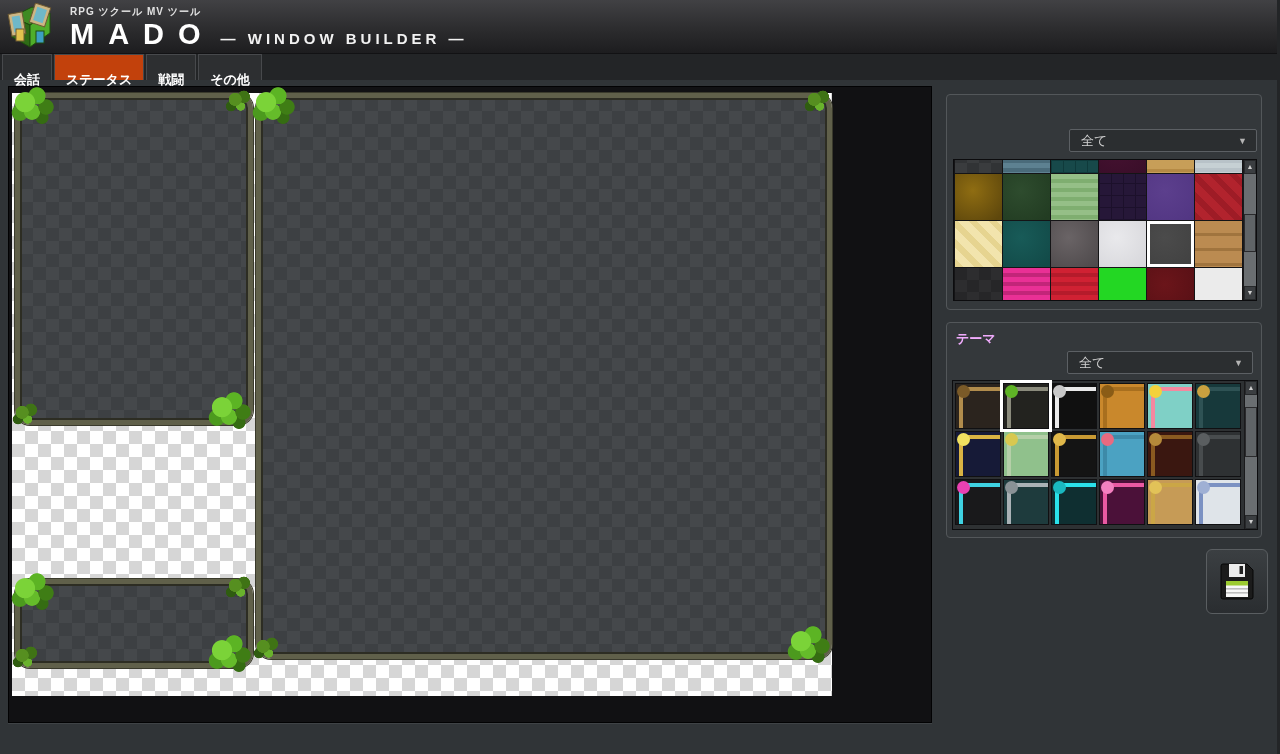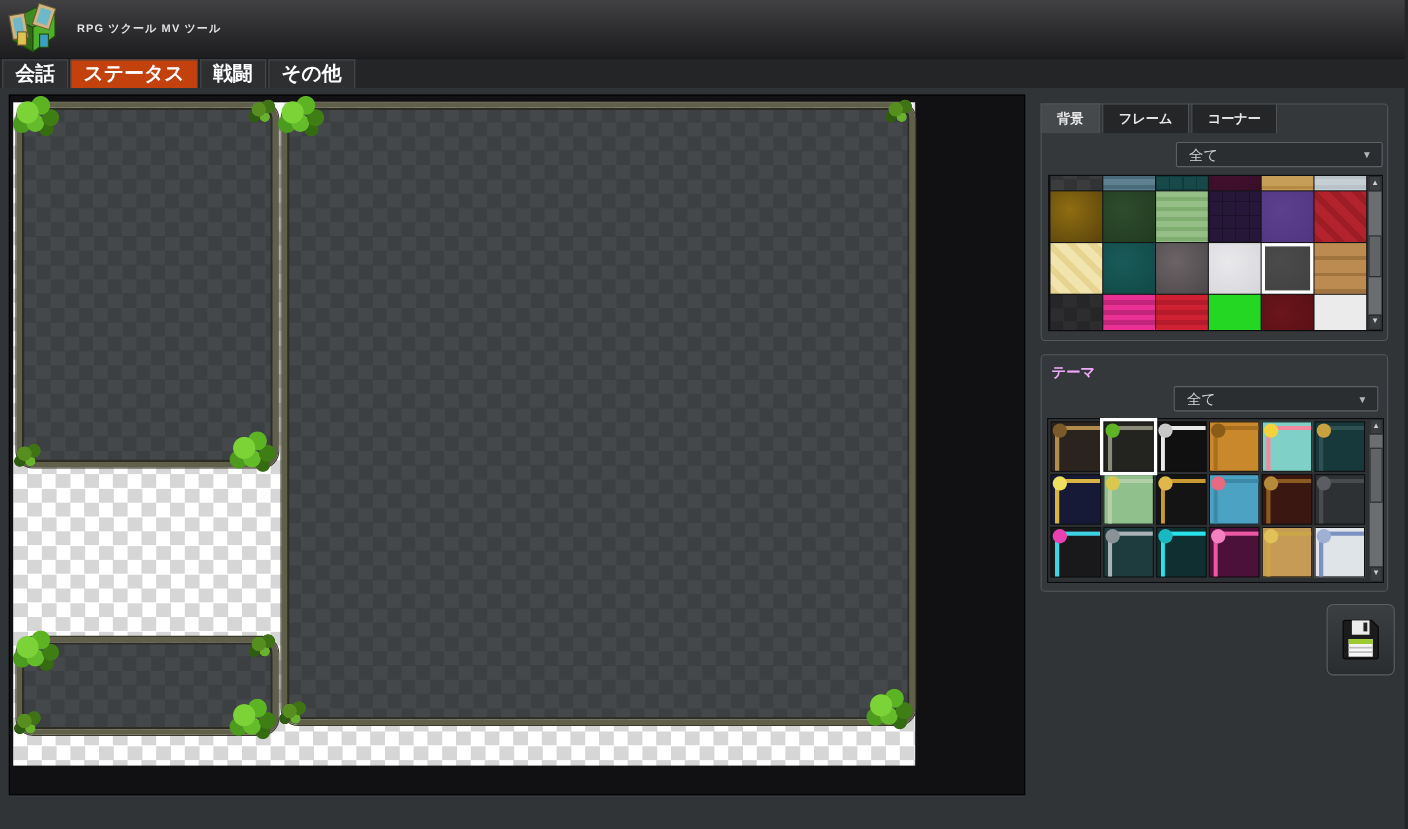--- a/index.html
+++ b/index.html
@@ -13,21 +13,21 @@
   .logo { width:62px; height:54px; display:flex; align-items:center; justify-content:center; }
   .title-block { display:flex; flex-direction:column; margin-left:8px; }
   .app-subtitle { color:#e2e2e2; font-size:10px; font-weight:bold; letter-spacing:1px; margin-bottom:1px; }
   .title-row { display:flex; align-items:baseline; }
   .app-title { color:#ffffff; font-size:29px; font-weight:bold; letter-spacing:14px; line-height:28px; }
   .app-tagline { color:#f2f2f2; font-size:15px; font-weight:bold; letter-spacing:4px; margin-left:6px; }
 
   
   .main-tabs { position:absolute; left:0; top:54px; width:1280px; height:26px;
     background:#232527; display:flex; align-items:stretch; padding-left:2px; gap:2px; }
-  .mtab { color:#ffffff; font-size:18px; font-weight:bold; padding:0 11px 0 11px;
+  .mtab { color:#ffffff; font-size:13px; font-weight:bold; padding:16px 11px 0 11px;
     background:#2d2f31; border:1px solid #47494c; border-bottom:none; cursor:default; }
   .mtab.active { background:#c2410c; }
 
   
   .canvas { position:absolute; left:8px; top:86px; width:924px; height:637px;
     background:#111113; border:1px solid #020203; box-shadow:0 1px 0 #3f4346; }
   .artboard { position:absolute; left:3px; top:6px; width:820px; height:603px;
     background:conic-gradient(#d6d6d6 25%, #ffffff 0 50%, #d6d6d6 0 75%, #ffffff 0);
     background-size:26px 26px; }
   .gwindow { position:absolute; border:5px solid #60604a; border-radius:15px;
@@ -123,20 +123,24 @@
       <rect x="26" y="2" width="16" height="20" transform="rotate(18 34 12)" fill="#cdb684" stroke="#6e5a32"></rect>
       <rect x="29" y="5" width="10" height="14" transform="rotate(18 34 12)" fill="#6fb8c8"></rect>
       <rect x="4" y="10" width="14" height="22" transform="rotate(-10 11 21)" fill="#cdb684" stroke="#6e5a32"></rect>
       <rect x="7" y="13" width="8" height="16" transform="rotate(-10 11 21)" fill="#6fb8c8"></rect>
       <rect x="10" y="26" width="8" height="12" fill="#e2c24e" stroke="#6e5a32"></rect>
       <rect x="30" y="28" width="8" height="12" fill="#3c9ec2" stroke="#1e4a0e"></rect>
     </svg>
   </div>
   <div class="title-block">
     <div class="app-subtitle">RPG ツクール MV ツール</div>
+    <div class="title-row">
+      <span class="app-title">MADO</span>
+      <span class="app-tagline">— WINDOW BUILDER —</span>
+    </div>
   </div>
 </div>
 
 <div class="main-tabs" id="main-tabs">
     <div class="mtab">会話</div>
     <div class="mtab active">ステータス</div>
     <div class="mtab">戦闘</div>
     <div class="mtab">その他</div>
   </div>
 
@@ -157,25 +161,20 @@
     <div class="gwindow win-c">
       <div class="ivy ivy-big ivy-tl"></div>
       <div class="ivy ivy-small ivy-tr"></div>
       <div class="ivy ivy-small ivy-bl"></div>
       <div class="ivy ivy-big ivy-br"></div>
     </div>
   </div>
 </div>
 
 <div class="panel panel-bg">
-  <div class="ptabs" id="bg-tabs">
-      <div class="ptab active">背景</div>
-      <div class="ptab">フレーム</div>
-      <div class="ptab">コーナー</div>
-    </div>
   <div class="dropdown dd-bg">
     <span class="dd-value">全て</span>
     <span class="dd-arrow">▼</span>
   </div>
   <div class="grid-frame gf-bg">
     <div class="swatch-viewport">
       <div class="swatch-grid" id="swatch-grid">
           <div class="swatch" style="background: conic-gradient(rgb(58, 60, 62) 25%, rgb(49, 51, 53) 0deg, rgb(49, 51, 53) 50%, rgb(58, 60, 62) 0deg, rgb(58, 60, 62) 75%, rgb(49, 51, 53) 0deg) 0px 0px / 24px 24px;"></div>
           <div class="swatch" style="background: repeating-linear-gradient(rgb(93, 129, 145) 0px, rgb(93, 129, 145) 5px, rgb(74, 107, 122) 5px, rgb(74, 107, 122) 9px);"></div>
           <div class="swatch" style="background: repeating-linear-gradient(0deg, rgb(15, 58, 59) 0px, rgb(15, 58, 59) 1px, transparent 1px, transparent 12px), repeating-linear-gradient(90deg, rgb(15, 58, 59) 0px, rgb(15, 58, 59) 1px, rgb(23, 73, 74) 1px, rgb(23, 73, 74) 12px);"></div>

